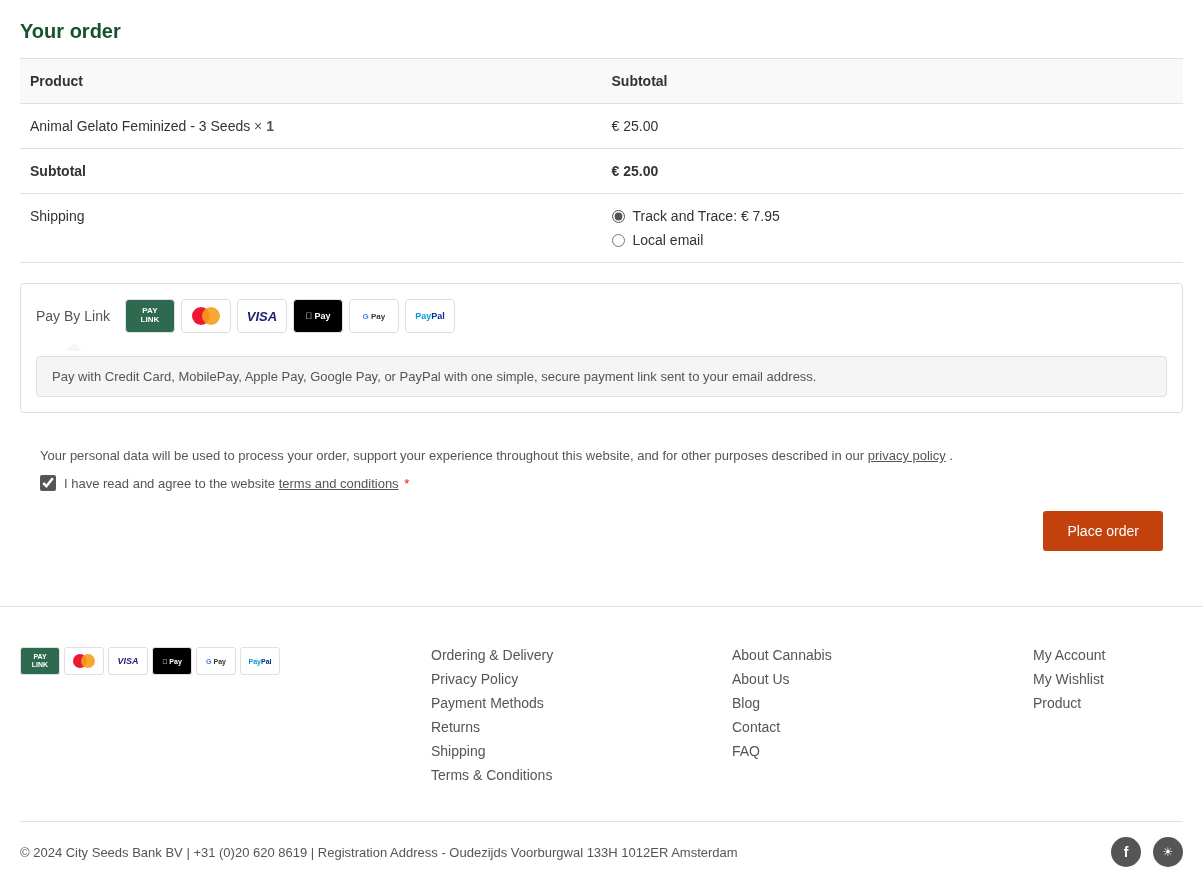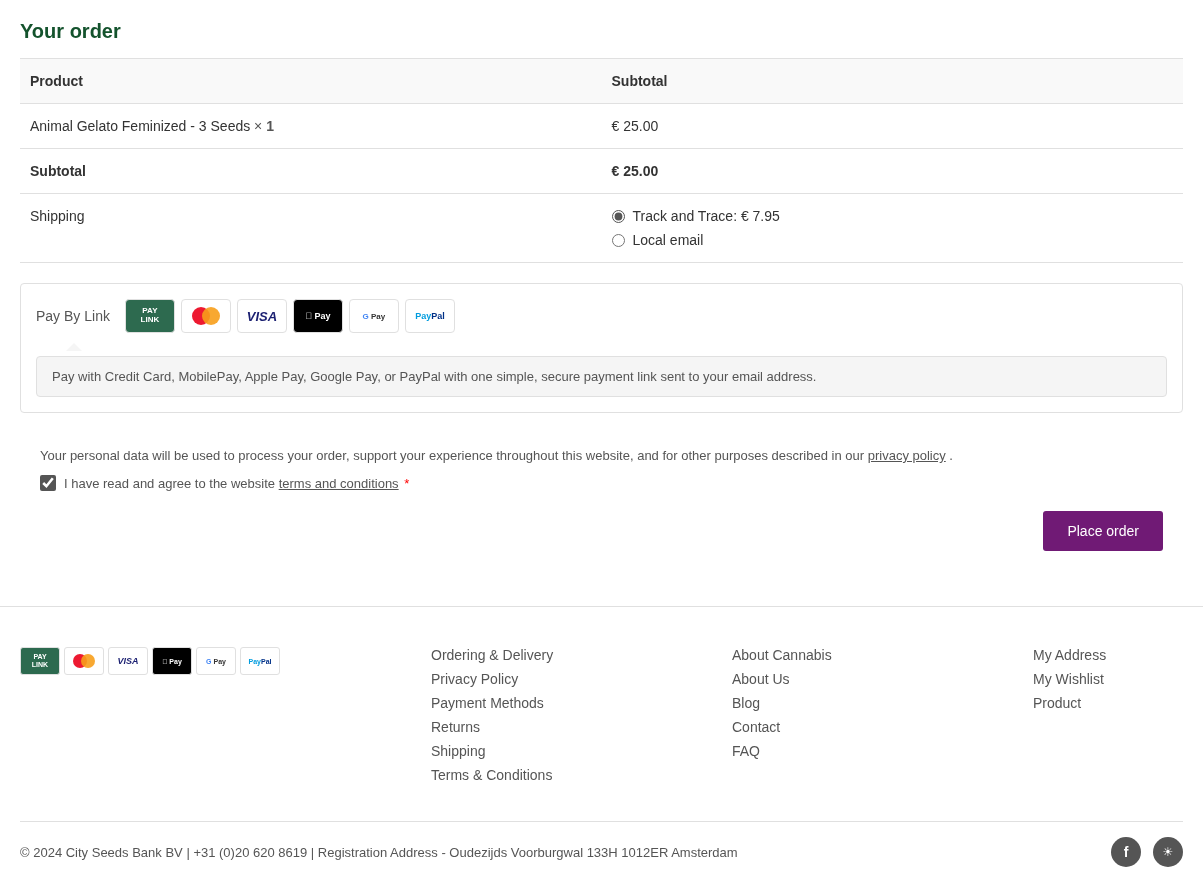--- a/index.html
+++ b/index.html
@@ -37,21 +37,21 @@
     .personal-data-section { padding: 15px 20px; }
     .personal-data-text { font-size: 13px; color: #555; margin-bottom: 12px; }
     .personal-data-text a { color: #555; }
     .agree-row { display: flex; align-items: center; gap: 8px; margin-bottom: 20px; }
     .agree-row input[type=checkbox] { width: 16px; height: 16px; accent-color: #555; }
     .agree-row label { font-size: 13px; color: #555; }
     .agree-row a { color: #555; }
     .required-star { color: red; margin-left: 2px; }
 
     .place-order-row { display: flex; justify-content: flex-end; padding: 0 0 20px 0; }
-    .place-order-btn { background: #701a75; color: #fff; border: none; padding: 12px 24px; font-size: 14px; cursor: pointer; border-radius: 3px; }
+    .place-order-btn { background: #c2410c; color: #fff; border: none; padding: 12px 24px; font-size: 14px; cursor: pointer; border-radius: 3px; }
 
     
     footer { background: #fff; border-top: 1px solid #e0e0e0; padding: 40px 20px 20px; }
     .footer-top { display: flex; gap: 40px; flex-wrap: wrap; max-width: 1203px; margin: 0 auto; justify-content: space-between; }
     .footer-logo-col { display: flex; align-items: flex-start; }
     .footer-payment-icons { display: flex; gap: 4px; flex-wrap: wrap; align-items: center; }
     .footer-payment-icon { width: 40px; height: 28px; border: 1px solid #e0e0e0; border-radius: 3px; display: flex; align-items: center; justify-content: center; font-size: 7px; font-weight: bold; background: #fff; }
     .footer-payment-icon.paylink { background: #2d6a4f; color: #fff; font-size: 7px; }
     .footer-payment-icon.visa { color: #1a1f71; font-weight: 900; font-size: 10px; font-style: italic; }
     .footer-payment-icon.mastercard { background: #fff; }
@@ -228,21 +228,21 @@
           <li><a href="#">About Cannabis</a></li>
           <li><a href="#">About Us</a></li>
           <li><a href="#">Blog</a></li>
           <li><a href="#">Contact</a></li>
           <li><a href="#">FAQ</a></li>
         </ul>
       </div>
 
       <div class="footer-col">
         <ul>
-          <li><a href="#">My Address</a></li>
+          <li><a href="#">My Account</a></li>
           <li><a href="#">My Wishlist</a></li>
           <li><a href="#">Product</a></li>
         </ul>
       </div>
     </div>
 
     <div class="footer-bottom">
       <span class="footer-copy">© 2024 City Seeds Bank BV | +31 (0)20 620 8619 | Registration Address - Oudezijds Voorburgwal 133H 1012ER Amsterdam</span>
       <div class="footer-social">
         <a href="#" class="social-icon">

